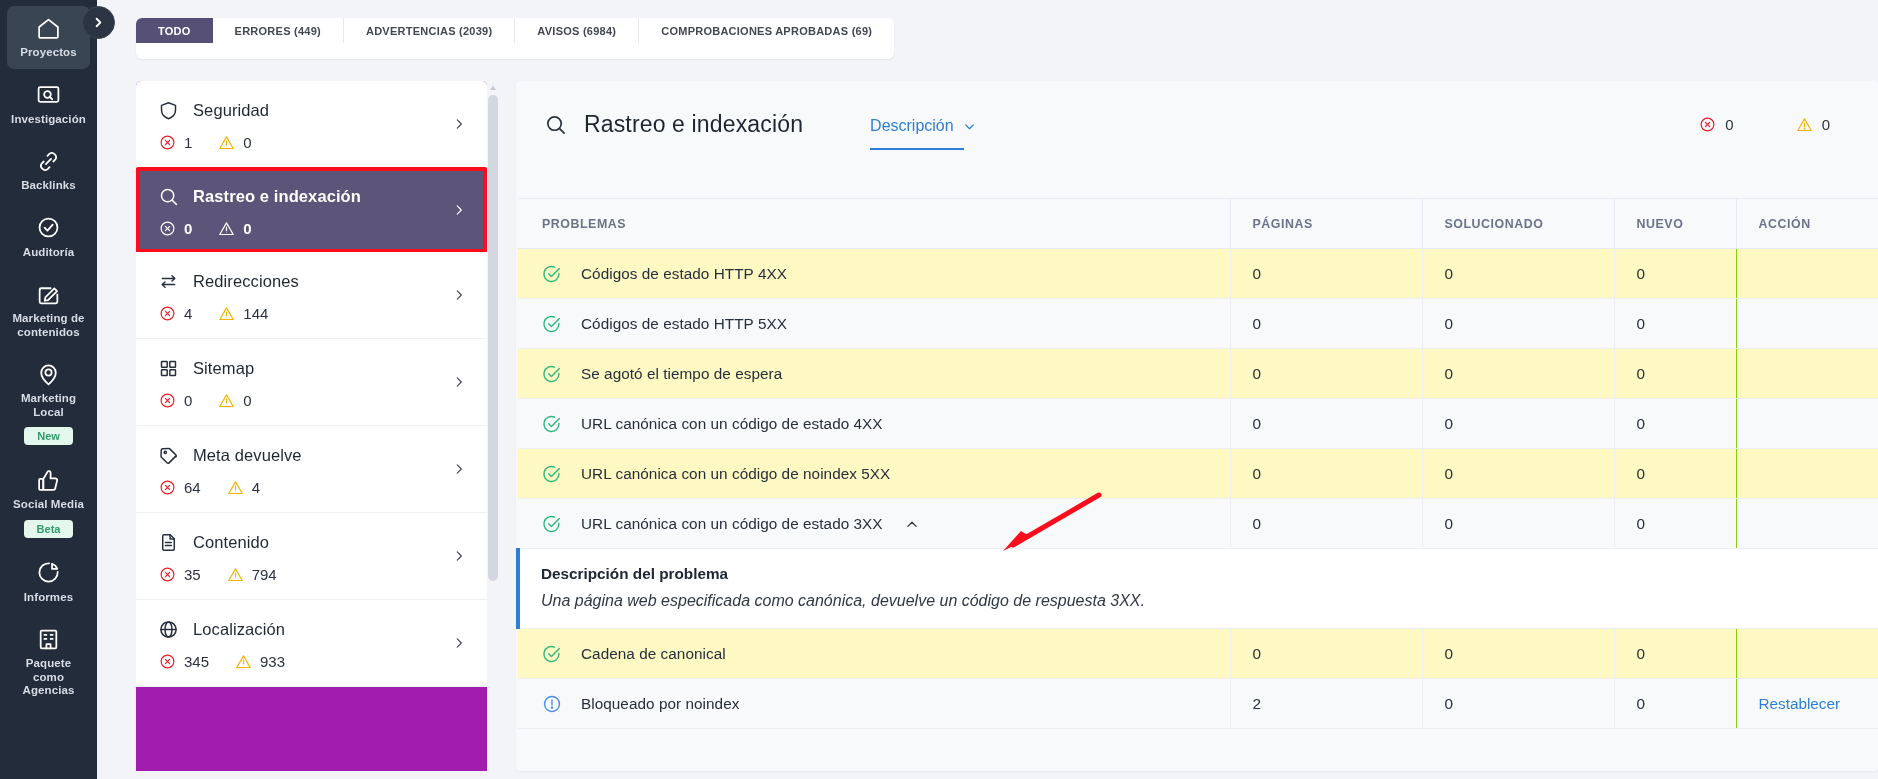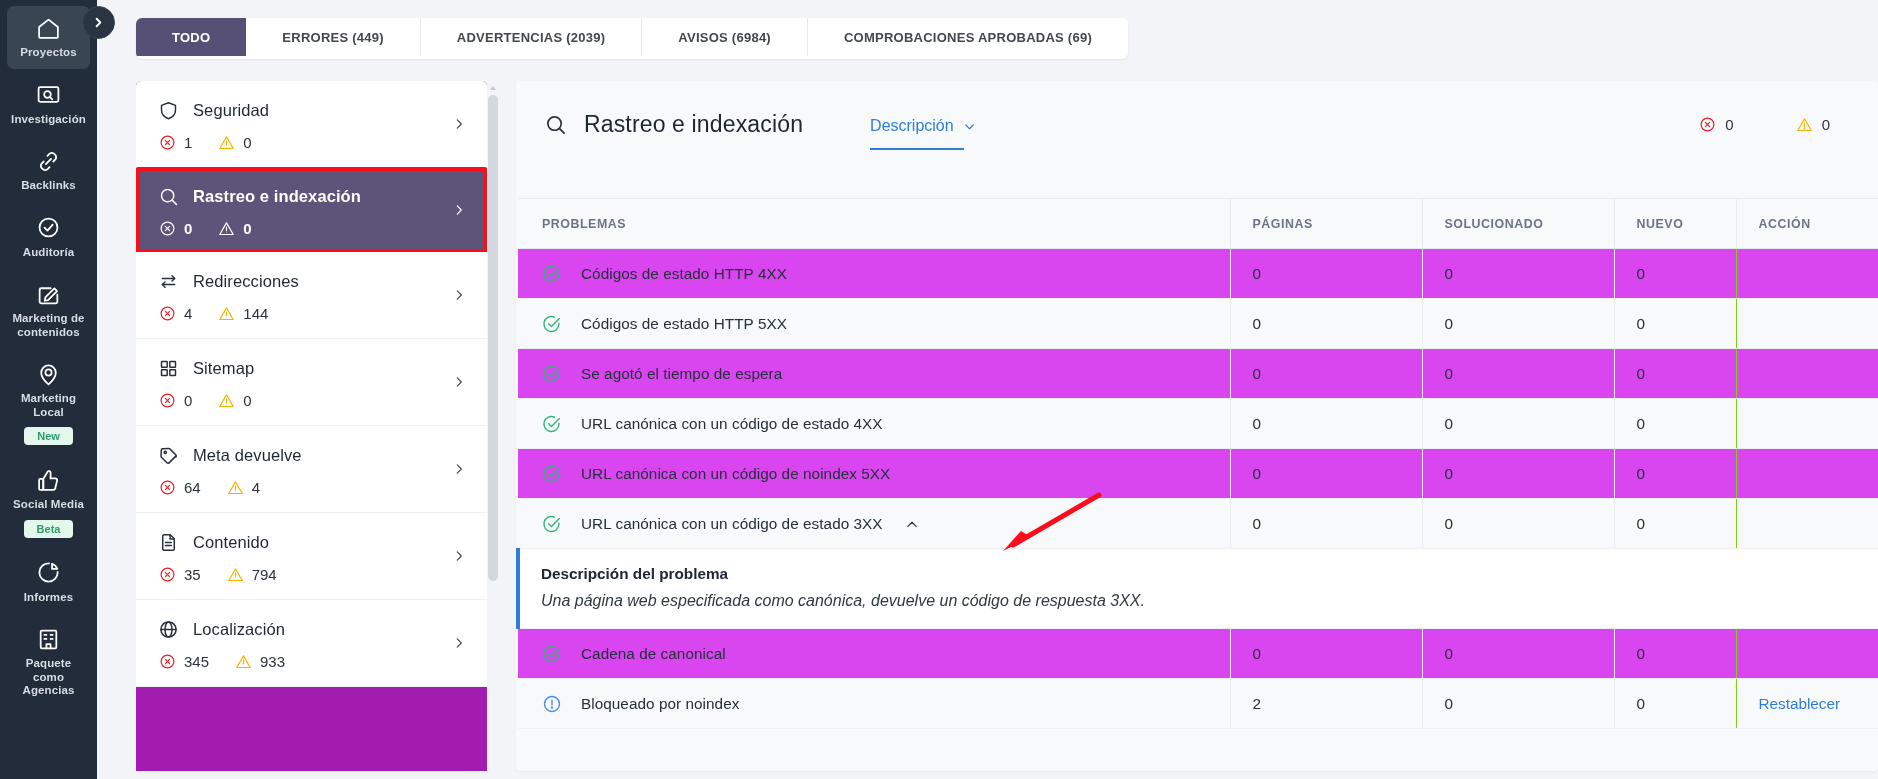--- a/index.html
+++ b/index.html
@@ -57,22 +57,22 @@
   
   .tabs-wrap { padding: 18px 0 0 39px; background: #f3f4f8; }
   .tabs {
     display: inline-flex; background: #ffffff;
     border-radius: 6px; overflow: hidden;
     box-shadow: 0 1px 2px rgba(30,40,60,.07);
     height: 41px;
   }
   .tab {
     display: flex; align-items: center; justify-content: center;
-    padding: 0 36px; height: 38px;
-    font-size: 13px; font-weight: 700; letter-spacing: .25px;
+    padding: 0 22px; height: 25px;
+    font-size: 11px; font-weight: 700; letter-spacing: .25px;
     color: #43474f; cursor: pointer;
     border-right: 1px solid #e6e8ee;
     white-space: nowrap;
   }
   .tab:last-child { border-right: none; }
   .tab.active { background: #565077; color: #ffffff; border-right: none; }
 
   
   .panel-row {
     display: flex; gap: 0;
@@ -188,21 +188,21 @@
   table.issues th.c-pag { padding-left: 22px; width: 192px; border-left: 1px solid #e7eaf0; }
   table.issues th.c-sol { padding-left: 22px; width: 192px; border-left: 1px solid #e7eaf0; }
   table.issues th.c-new { padding-left: 22px; width: 122px; border-left: 1px solid #e7eaf0; }
   table.issues th.c-act { padding-left: 22px; border-left: 1px solid #e7eaf0; }
 
   table.issues td {
     font-size: 15.3px; color: #262f3c;
     height: 50px; vertical-align: middle;
     border-bottom: 1px solid #edeff3;
   }
-  table.issues tr.even td { background: #d946ef; }
+  table.issues tr.even td { background: #fef9c3; }
   table.issues tr.odd td { background: #f8f9fb; }
   td.c-problems { padding-left: 24px; }
   td.c-pag { padding-left: 22px; border-left: 1px solid #edeff3; }
   td.c-sol { padding-left: 22px; border-left: 1px solid #edeff3; }
   td.c-new { padding-left: 22px; border-left: 1px solid #edeff3; }
   td.c-act { padding-left: 22px; border-left: 1px solid #84cc16; }
 
   .issue-cell { display: flex; align-items: center; gap: 19px; }
   .issue-status { width: 20px; height: 20px; flex: 0 0 20px; }
   .issue-status svg { width: 20px; height: 20px; display: block; }

